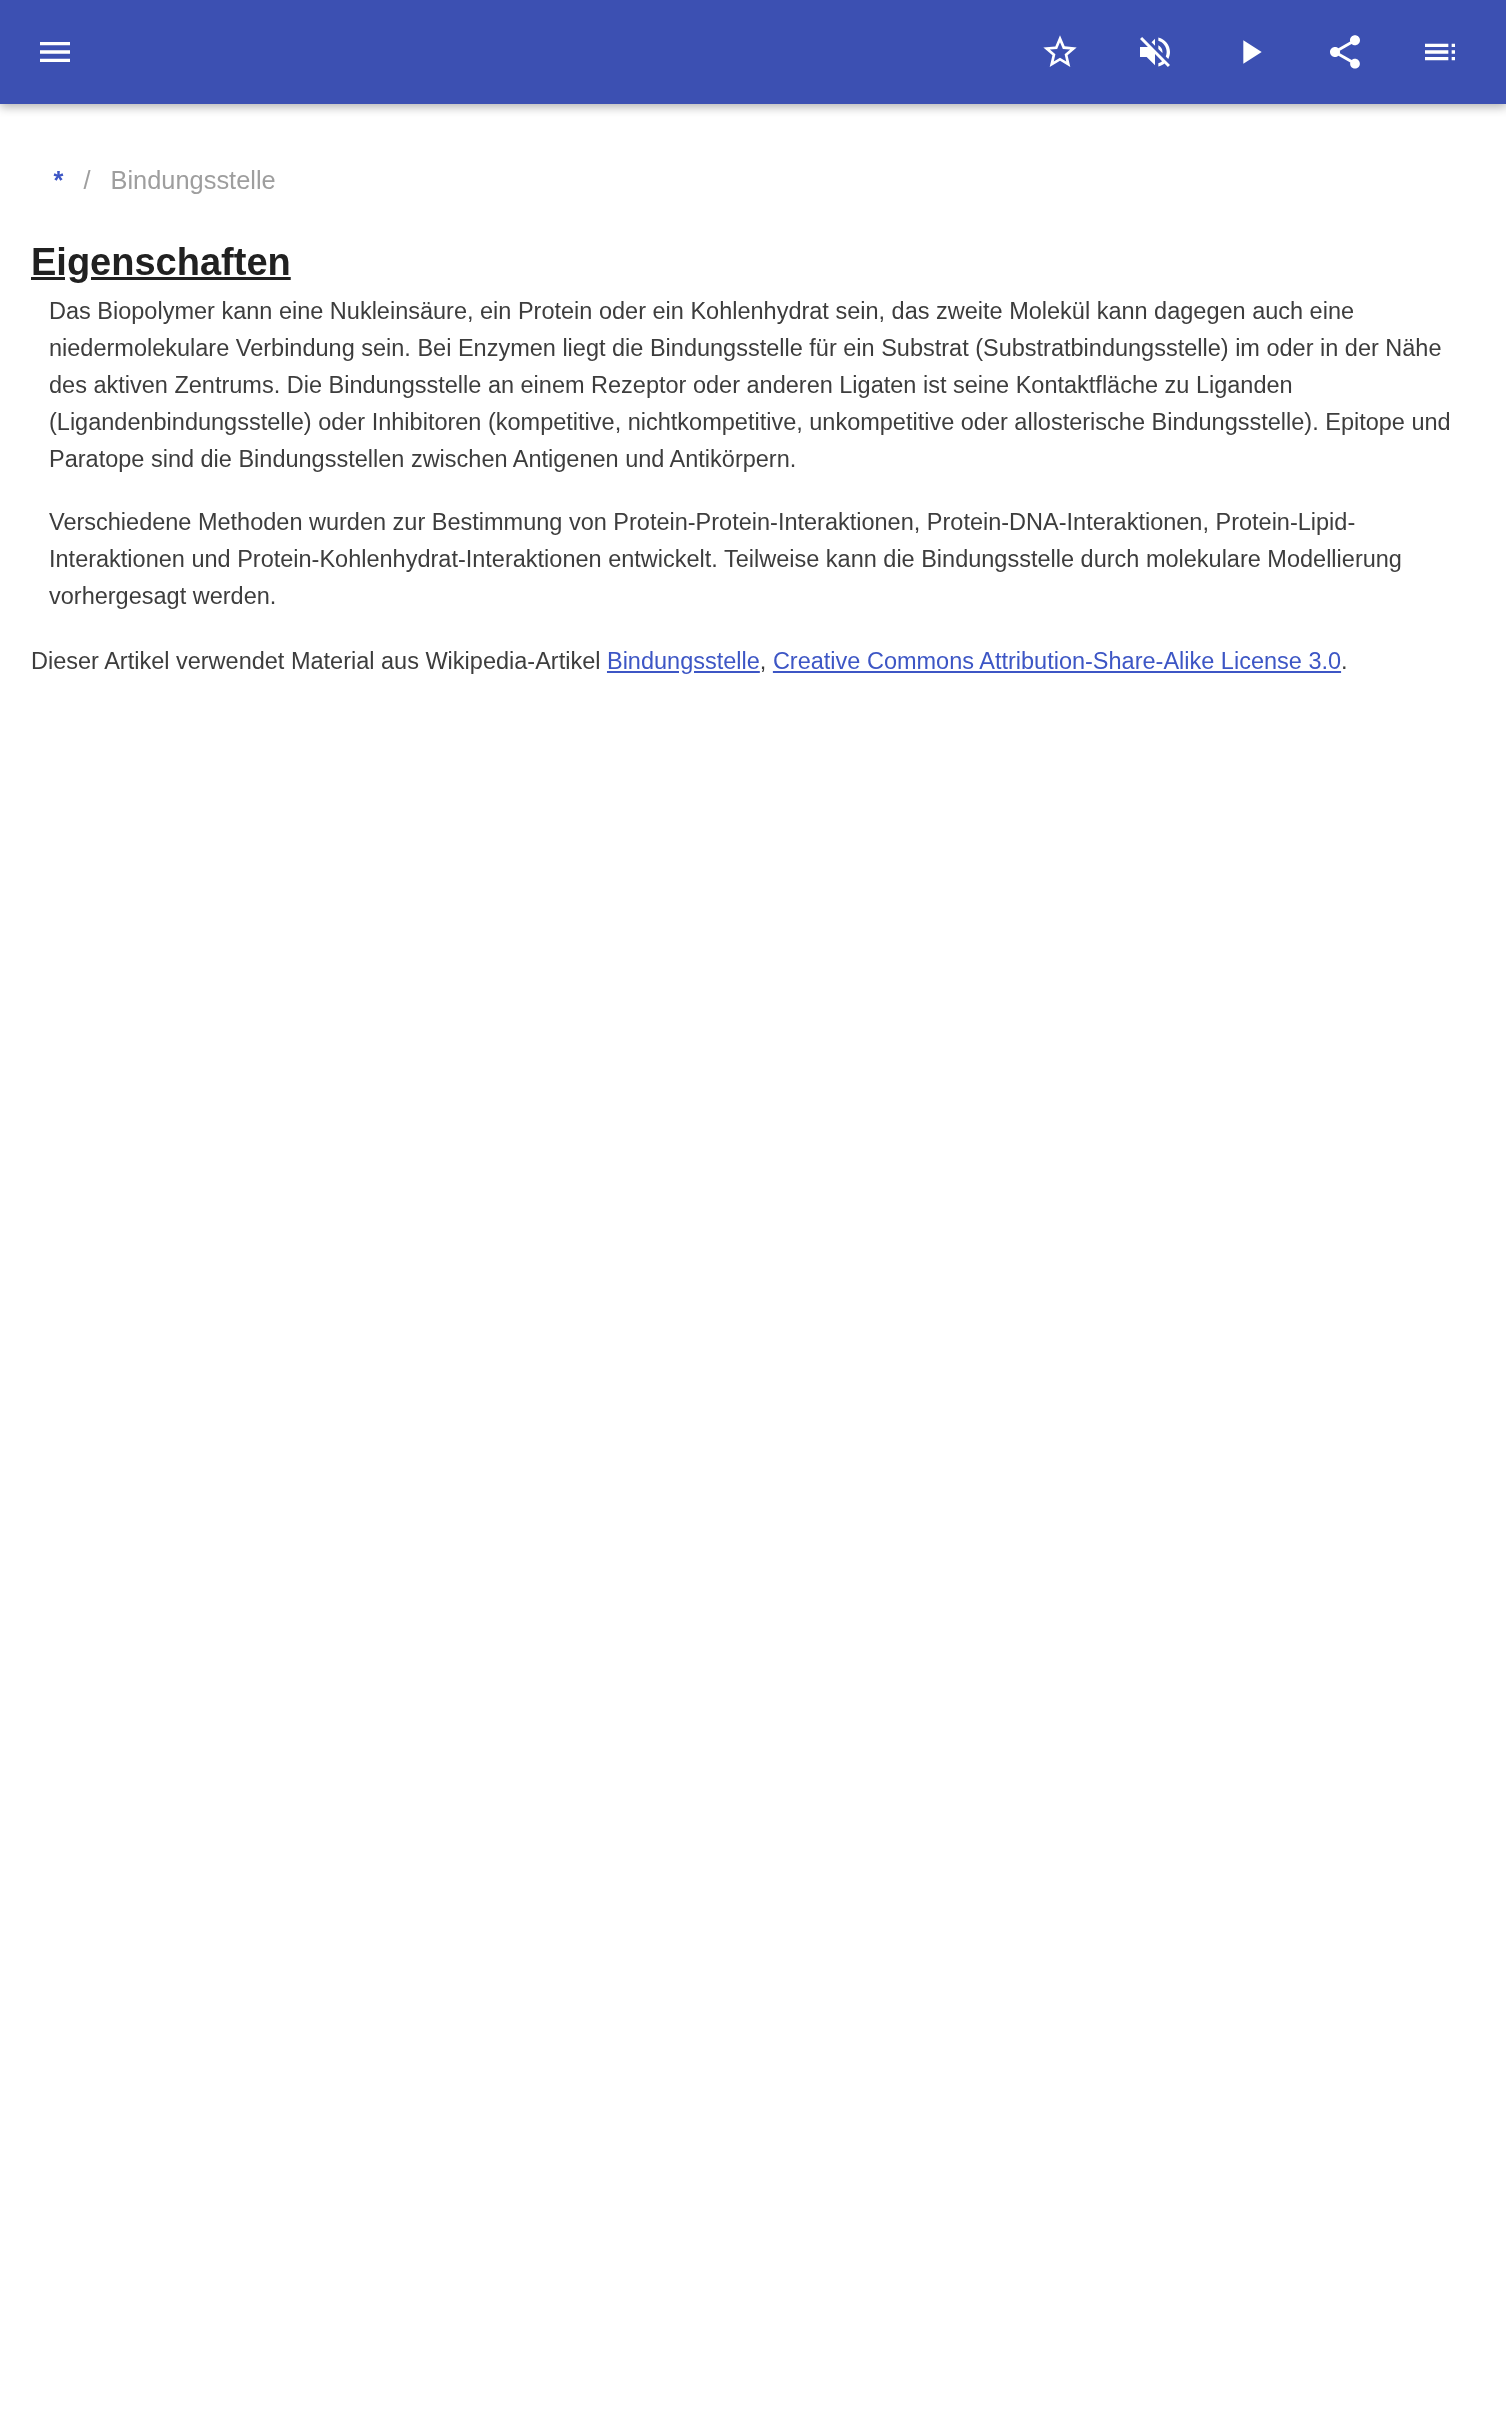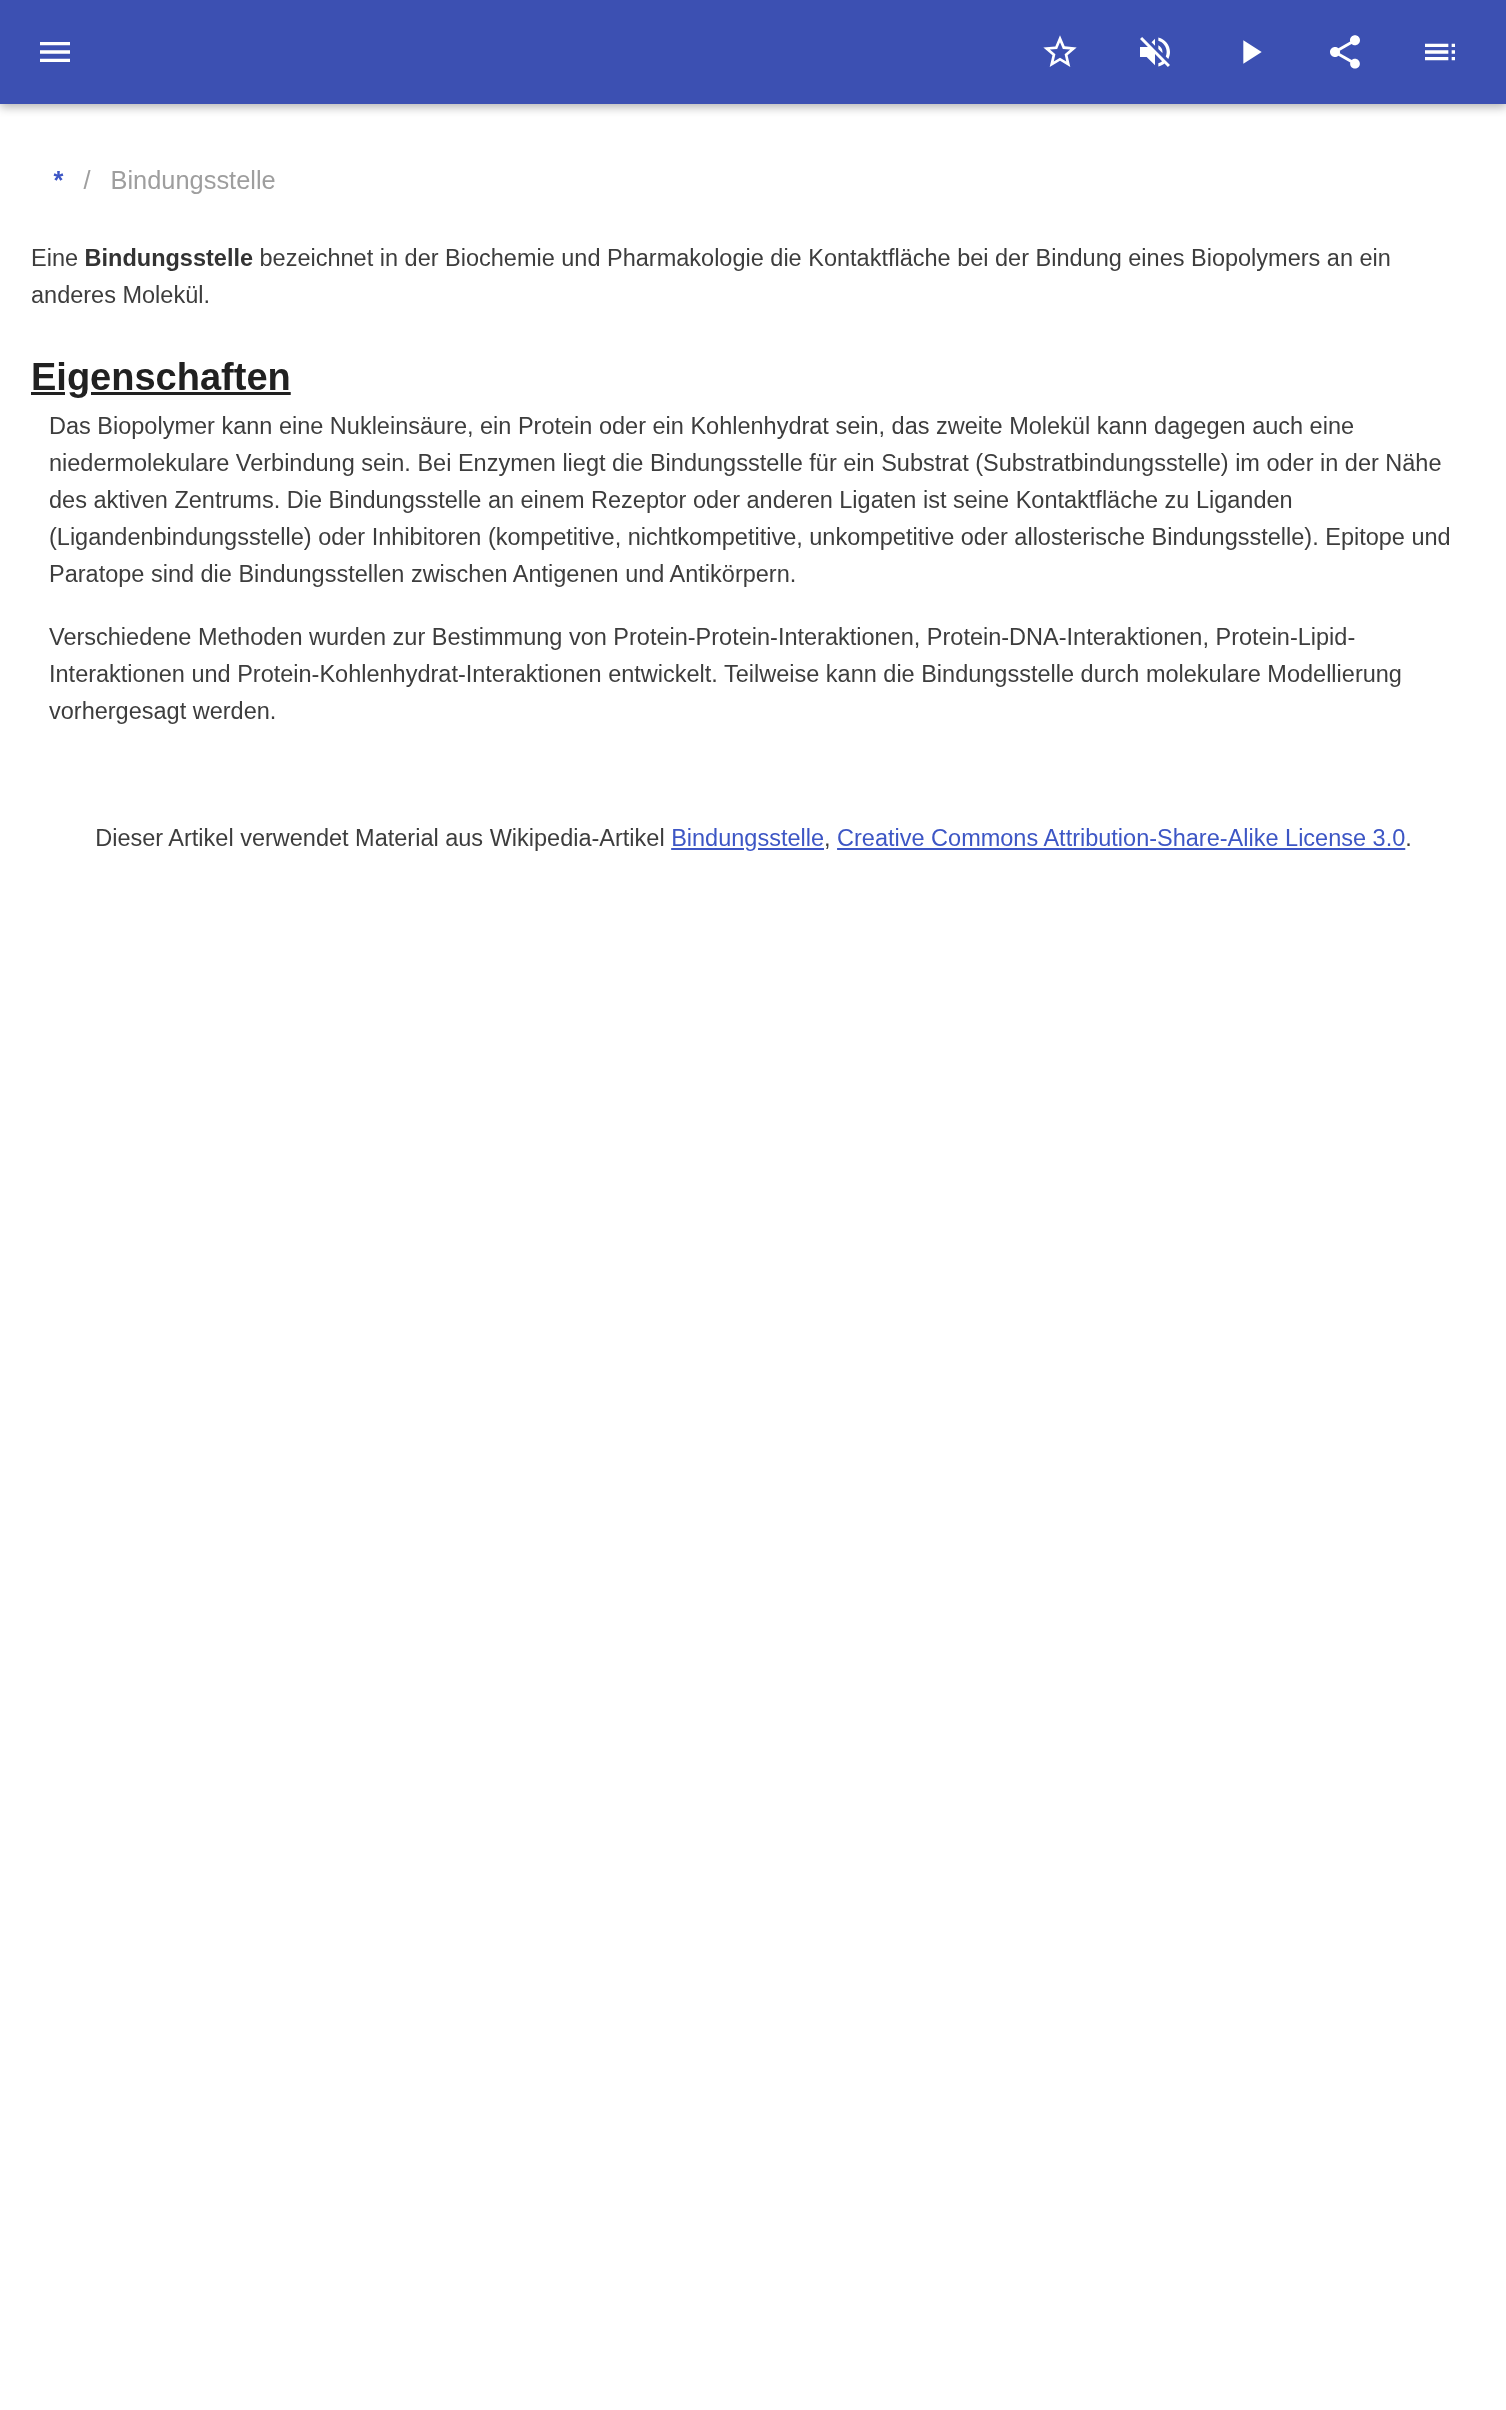--- a/index.html
+++ b/index.html
@@ -50,23 +50,22 @@
   .para-intro strong{font-weight:700;color:#333333;}
   h2.section-heading{
     margin-top:41px;
     font-size:38px;line-height:45px;font-weight:700;
     color:var(--heading);
     text-decoration:underline;
   }
   .para-body{margin-top:7.5px;margin-left:18px;}
   .para-body-2{margin-top:26px;}
   .attribution{
-    margin-top:90px;
+    margin-top:28px;
     white-space:nowrap;
-    text-align:center;
   }
   .attribution a{color:var(--link);text-decoration:underline;cursor:pointer;}
 </style>
 </head>
 <body>
 
 <div class="screen">
 
   <header class="app-bar">
     <button class="icon-btn" aria-label="menu">
@@ -105,21 +104,20 @@
   </header>
 
   <main class="content">
 
     <nav class="breadcrumb">
       <a class="root">*</a>
       <span>/</span>
       <span>Bindungsstelle</span>
     </nav>
 
-    <p class="para-intro"><span>Eine </span><strong>Bindungsstelle</strong><span> bezeichnet in der Biochemie und Pharmakologie die Kontaktfläche bei der Bindung eines Biopolymers an ein anderes Molekül.</span></p>
 
     <h2 class="section-heading">Eigenschaften</h2>
 
     <p class="para-body">Das Biopolymer kann eine Nukleinsäure, ein Protein oder ein Kohlenhydrat sein, das zweite Molekül kann dagegen auch eine niedermolekulare Verbindung sein. Bei Enzymen liegt die Bindungsstelle für ein Substrat (Substratbindungsstelle) im oder in der Nähe des aktiven Zentrums. Die Bindungsstelle an einem Rezeptor oder anderen Ligaten ist seine Kontaktfläche zu Liganden (Ligandenbindungsstelle) oder Inhibitoren (kompetitive, nichtkompetitive, unkompetitive oder allosterische Bindungsstelle). Epitope und Paratope sind die Bindungsstellen zwischen Antigenen und Antikörpern.</p>
 
     <p class="para-body para-body-2">Verschiedene Methoden wurden zur Bestimmung von Protein-Protein-Interaktionen, Protein-DNA-Interaktionen, Protein-Lipid-Interaktionen und Protein-Kohlenhydrat-Interaktionen entwickelt. Teilweise kann die Bindungsstelle durch molekulare Modellierung vorhergesagt werden.</p>
 
     <p class="attribution"><span>Dieser Artikel verwendet Material aus Wikipedia-Artikel </span><a>Bindungsstelle</a><span>, </span><a>Creative Commons Attribution-Share-Alike License 3.0</a><span>.</span></p>
 
   </main>

